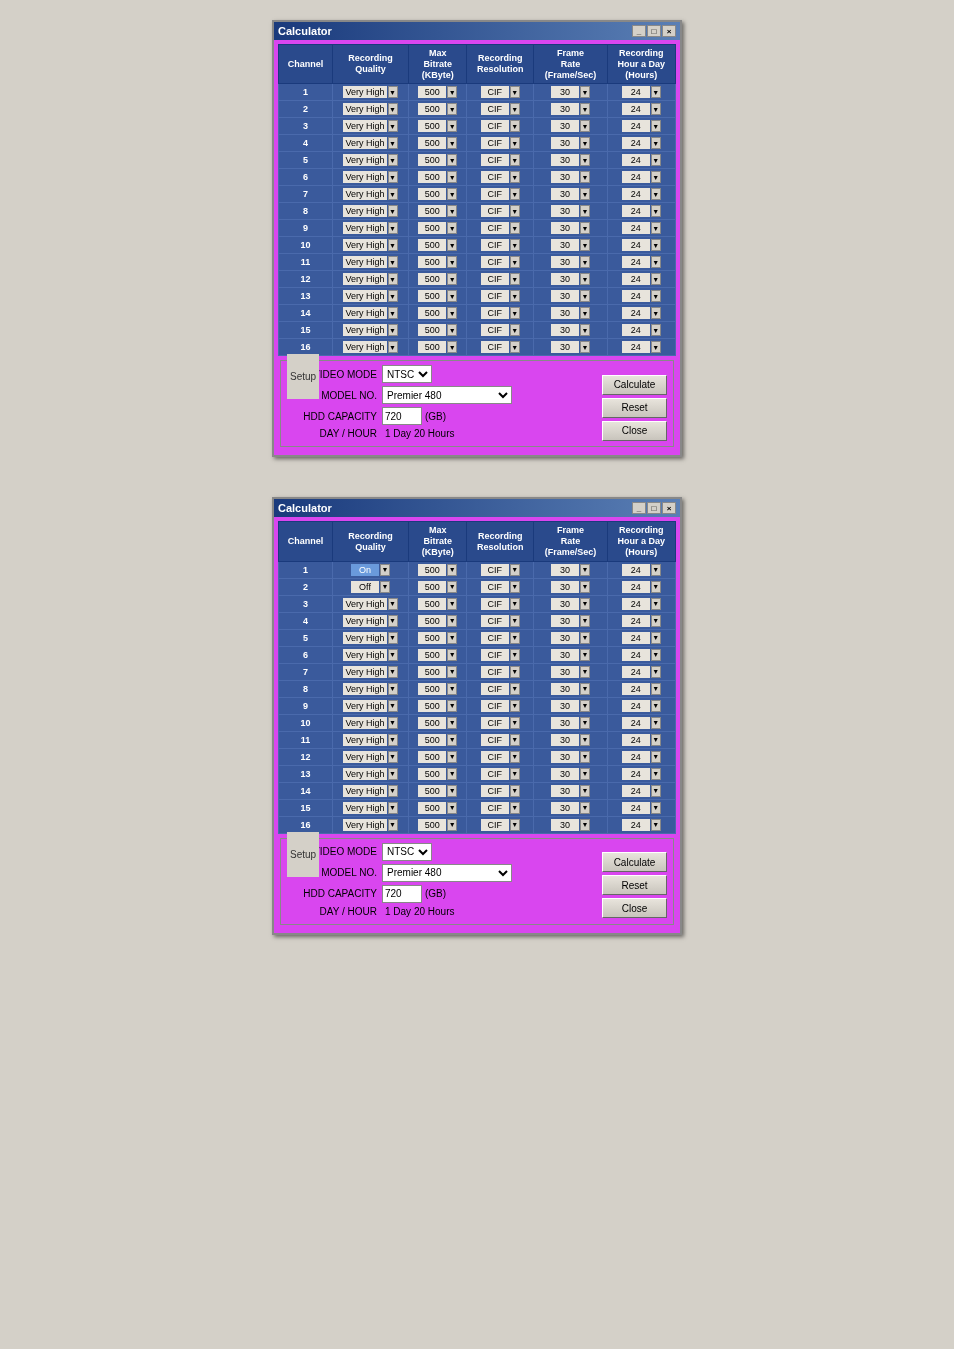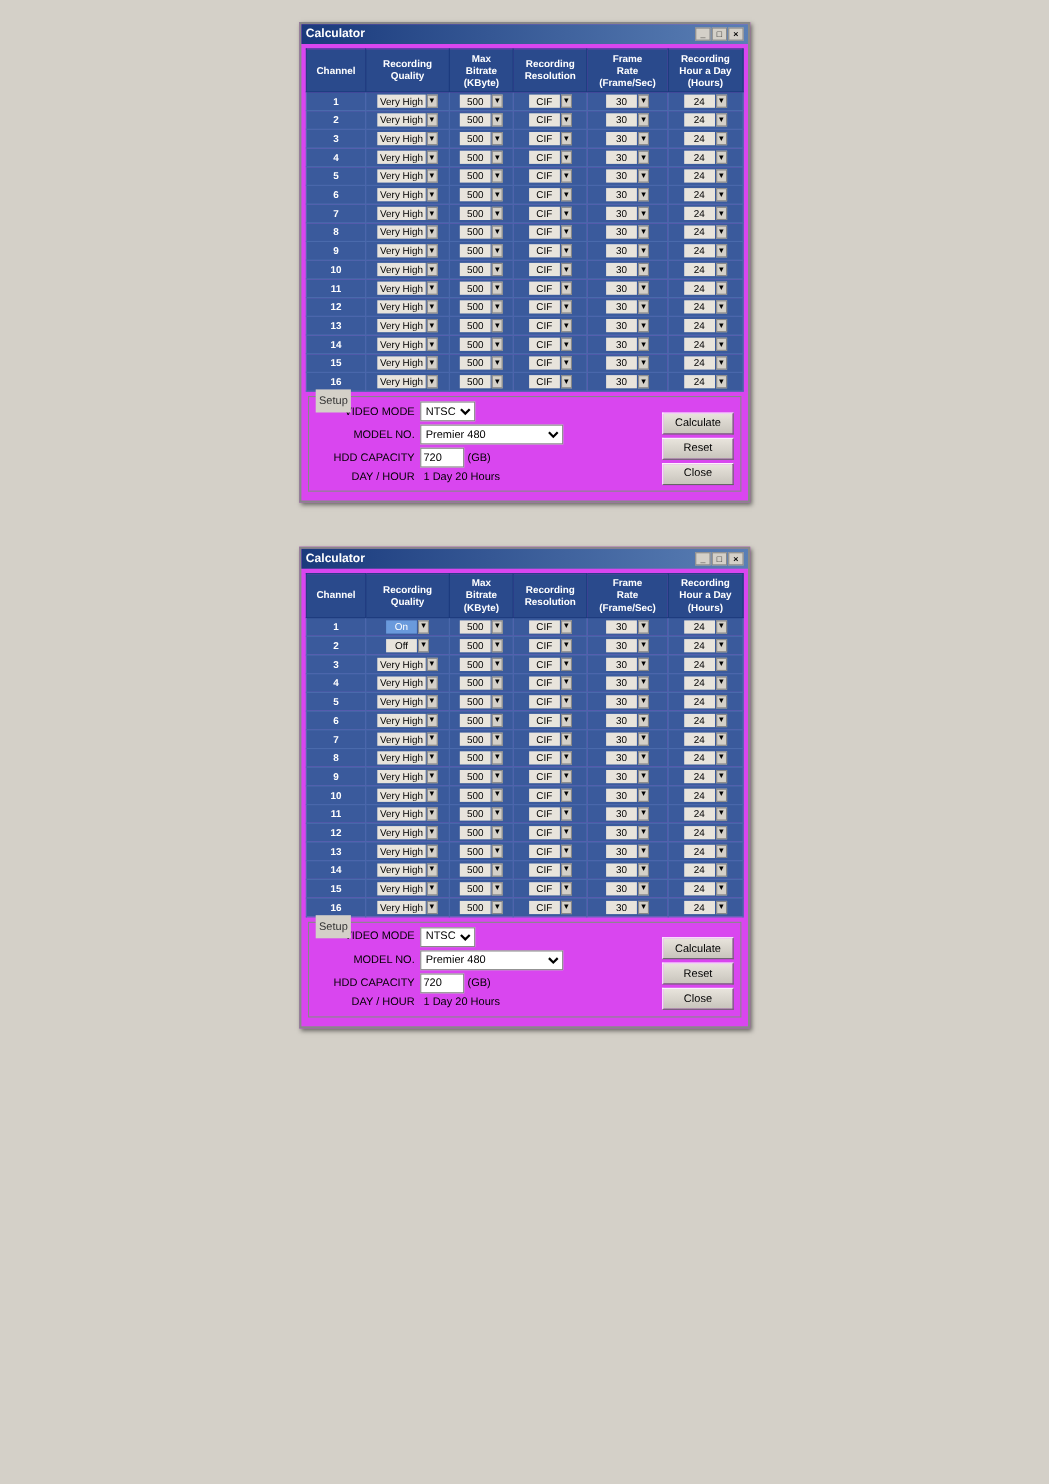--- a/index.html
+++ b/index.html
@@ -132,21 +132,21 @@
       margin: 4px 2px;
       padding: 4px 6px;
       position: relative;
     }
 
     .setup-legend {
       position: absolute;
       top: -7px;
       left: 6px;
       background: #d4d0c8;
-      padding: 5px 3px;
+      padding: 17px 3px;
       font-size: 10px;
       color: #333;
     }
 
     .setup-row {
       display: flex;
       align-items: center;
       margin-bottom: 3px;
       font-size: 10px;
       color: #000;

